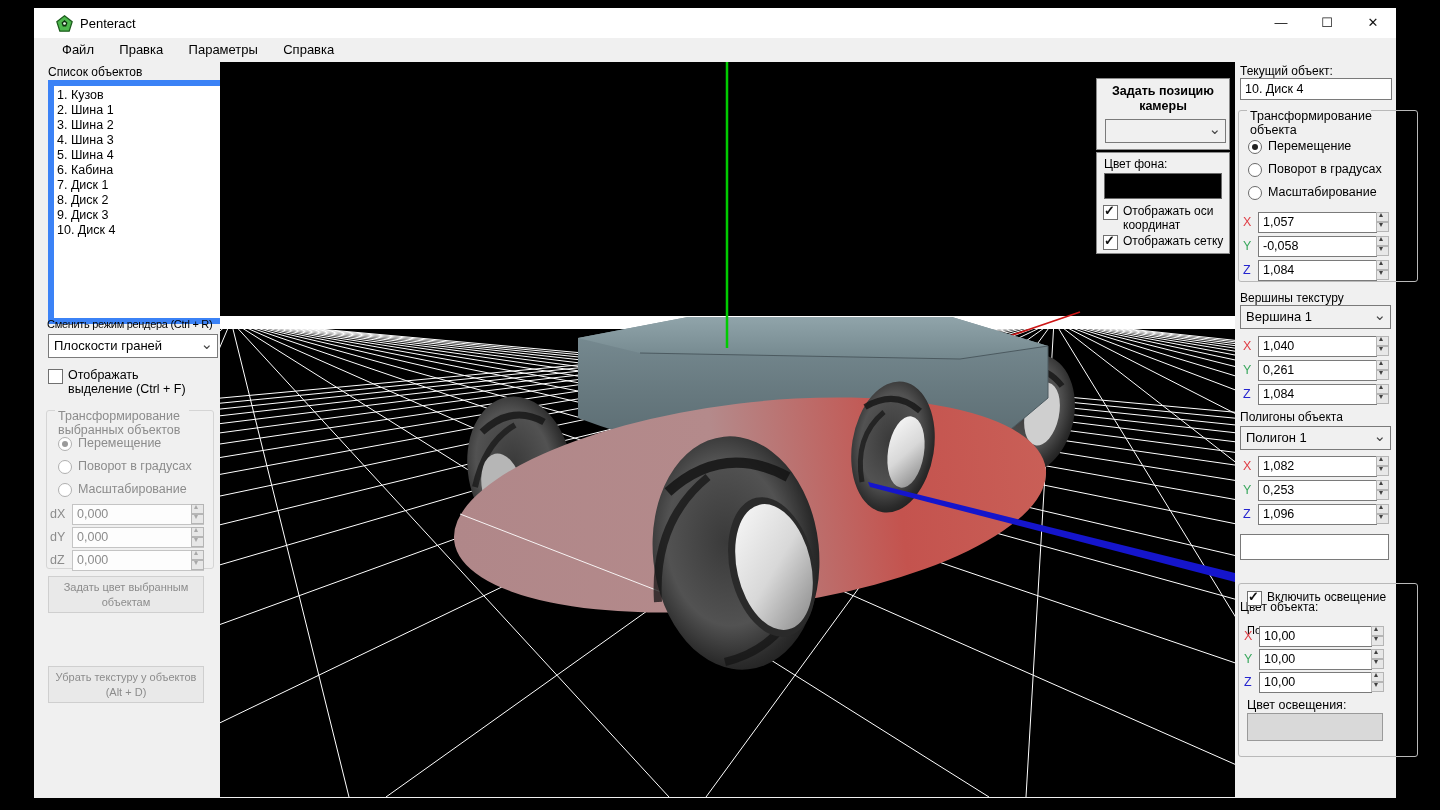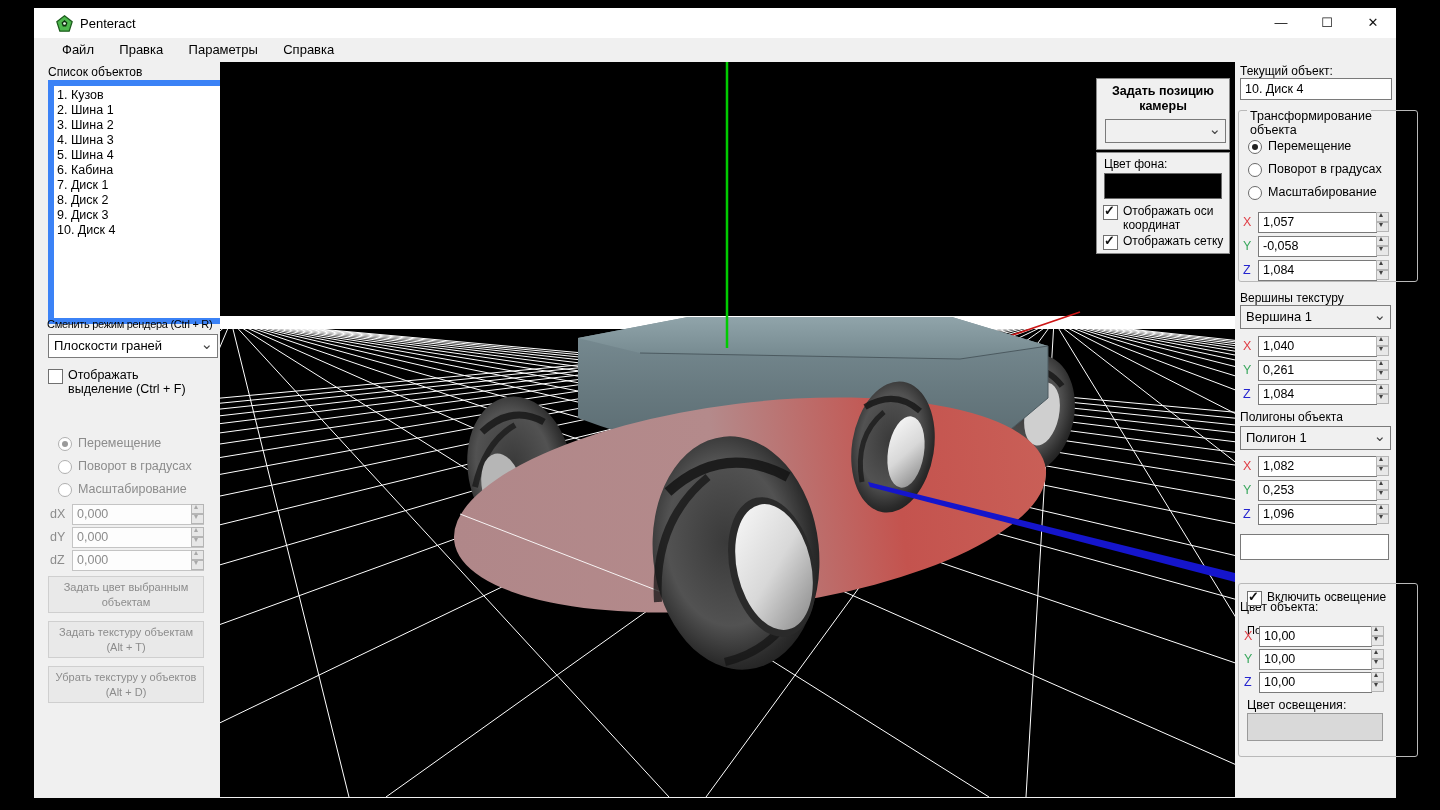--- a/index.html
+++ b/index.html
@@ -115,20 +115,23 @@
     <div class="combo" style="left:14px;top:272px;width:163px;">
       <span>Плоскости граней</span>
       <span class="chev">⌄</span>
     </div>
 
     <div class="cb" style="left:14px;top:306px;">
       <span class="box"></span>
       <span class="cblabel wrap">Отображать выделение (Ctrl + F)</span>
     </div>
 
+    <div class="group" style="left:12px;top:348px;width:166px;height:157px;">
+      <div class="gtitle two gray-t">Трансформирование выбранных объектов</div>
+    </div>
     <div class="radio dis sel" style="left:24px;top:374px;">
       <span class="circ"></span>
       <span class="rlabel">Перемещение</span>
     </div>
     <div class="radio dis" style="left:24px;top:397px;">
       <span class="circ"></span>
       <span class="rlabel">Поворот в градусах</span>
     </div>
     <div class="radio dis" style="left:24px;top:420px;">
       <span class="circ"></span>
@@ -154,21 +157,20 @@
     <div class="numrow dis" style="left:16px;top:488px;width:160px;">
       <span class="nlabel">dZ</span>
       <span class="field" style="left:22px;width:126px;">0,000</span>
       <span class="spin" style="left:141px;">
           <span class="up"></span>
           <span class="dn"></span>
         </span>
     </div>
 
     <div class="pbtn dis" style="top:514px;">Задать цвет выбранным объектам</div>
-    <div class="pbtn dis" style="top:559px;">Задать текстуру объектам (Alt + T)</div>
     <div class="pbtn dis" style="top:604px;">Убрать текстуру у объектов (Alt + D)</div>
   </div>
 
   <div class="viewport">
     <svg id="scene" width="1015" height="735" viewBox="0 0 1015 735">
       <defs>
         <linearGradient id="bodyGrad" x1="0" y1="0" x2="1" y2="0">
           <stop offset="0" stop-color="#b08789"></stop>
           <stop offset="0.45" stop-color="#b48a8b"></stop>
           <stop offset="0.75" stop-color="#c4534e"></stop>

